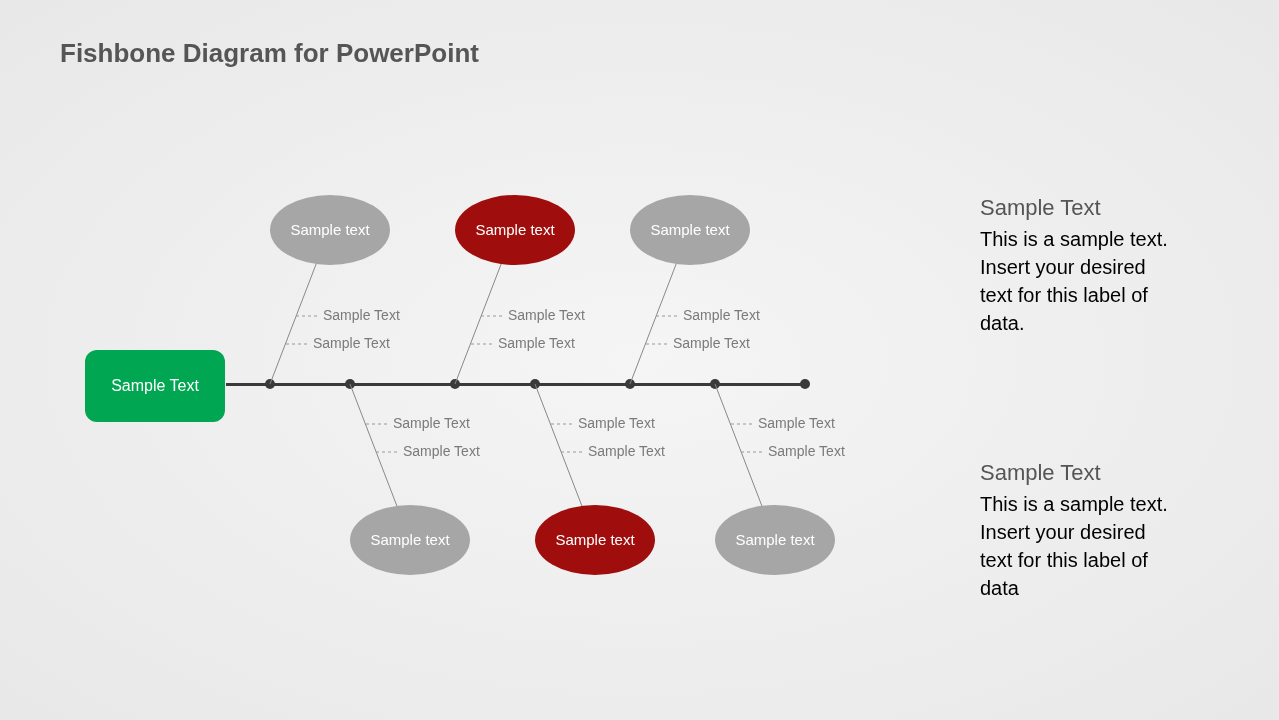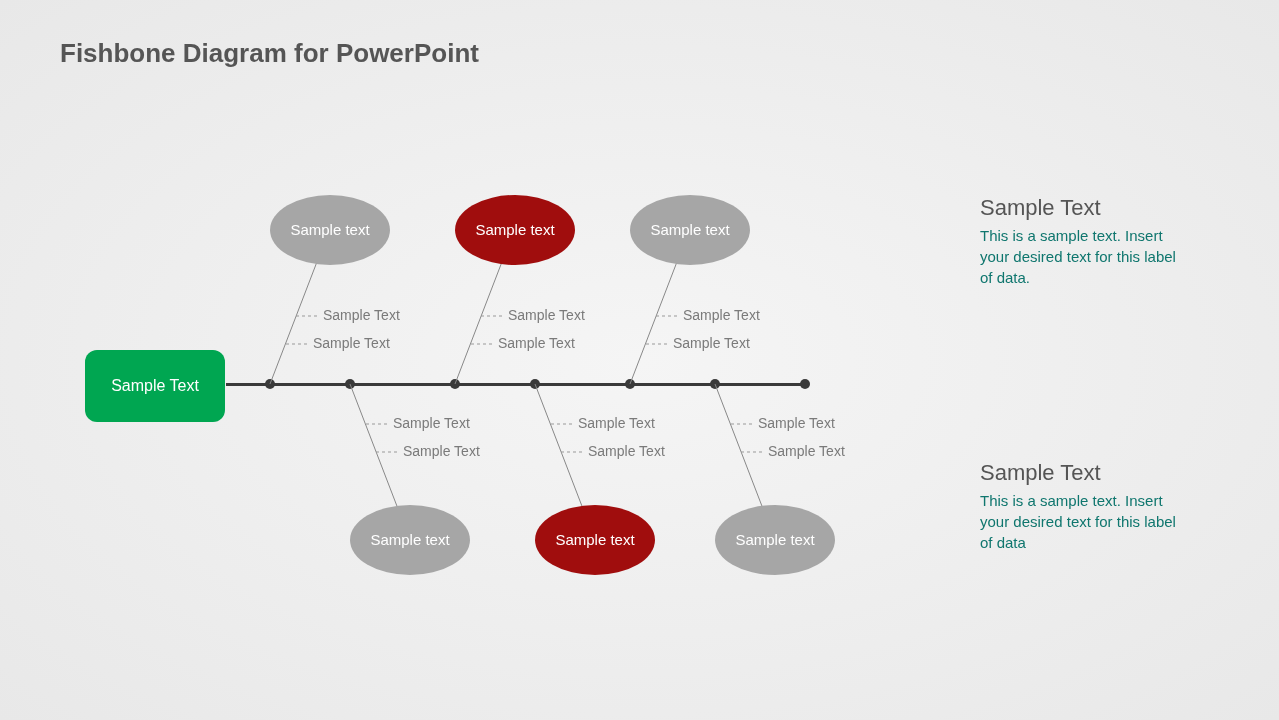--- a/index.html
+++ b/index.html
@@ -80,22 +80,22 @@
       color: #7a7a7a;
       white-space: nowrap;
     }
     .side-title {
       position: absolute;
       font-size: 22px;
       color: #555;
     }
     .side-body {
       position: absolute;
-      font-size: 15px;
-      color: #0f766e;
+      font-size: 20px;
+      color: #000000;
       width: 200px;
       line-height: 1.4;
     }
   </style>
 </head>
 <body>
 
 <div class="title">Fishbone Diagram for PowerPoint</div>
 
 <div class="diagram">

